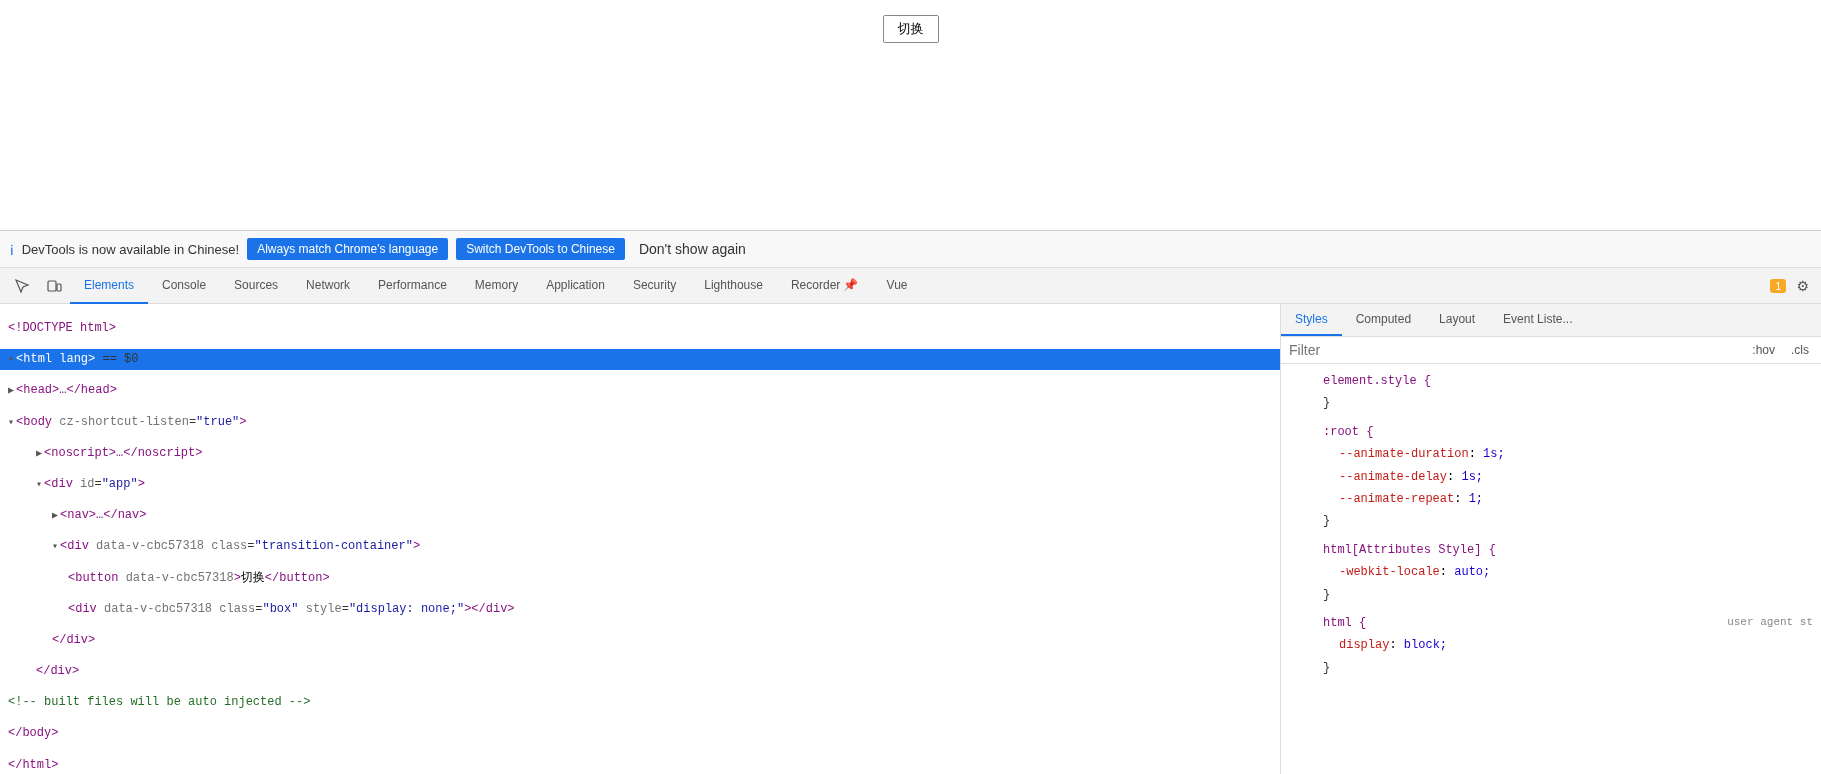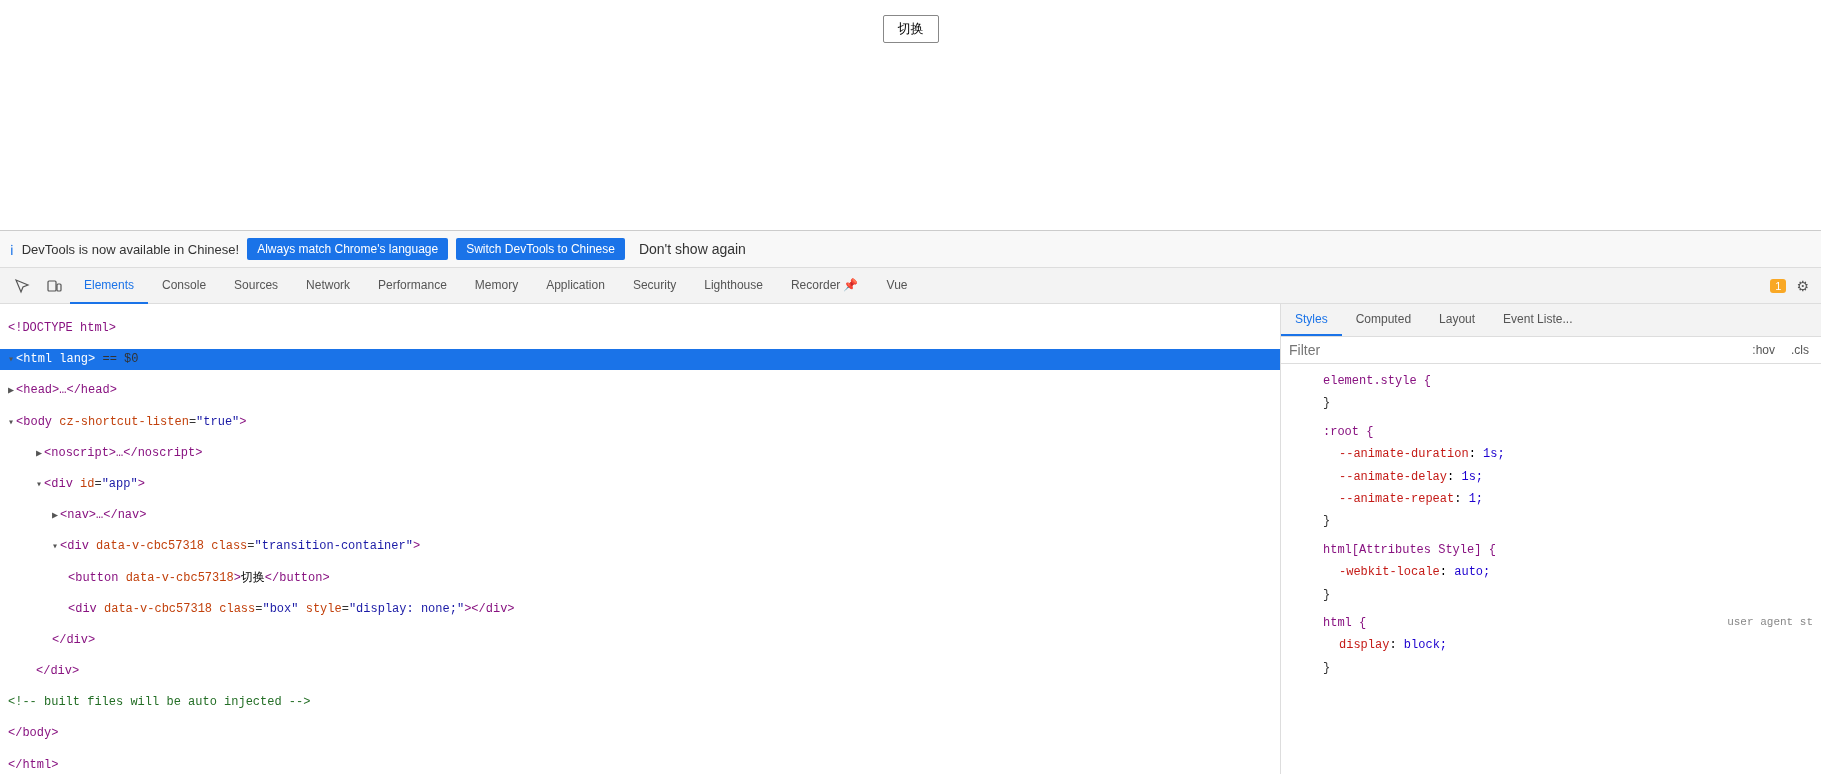--- a/index.html
+++ b/index.html
@@ -180,21 +180,21 @@
 
     .html-line.selected .tag { color: #fff; }
     .html-line.selected .attr-name { color: #fff; }
 
     .indent-1 { }
     .indent-2 { padding-left: 36px; }
     .indent-3 { padding-left: 52px; }
     .indent-4 { padding-left: 68px; }
 
     .tag { color: #881280; }
-    .attr-name { color: #c2410c; }
+    .attr-name { color: #737373; }
     .attr-value { color: #1a1aa6; }
     .comment { color: #236e25; }
     .eq-sign { color: #333; }
     .triangle { color: #555; font-size: 10px; margin-right: 2px; cursor: pointer; }
 
     
     .right-panel {
       width: 540px;
       background: #fff;
       display: flex;

